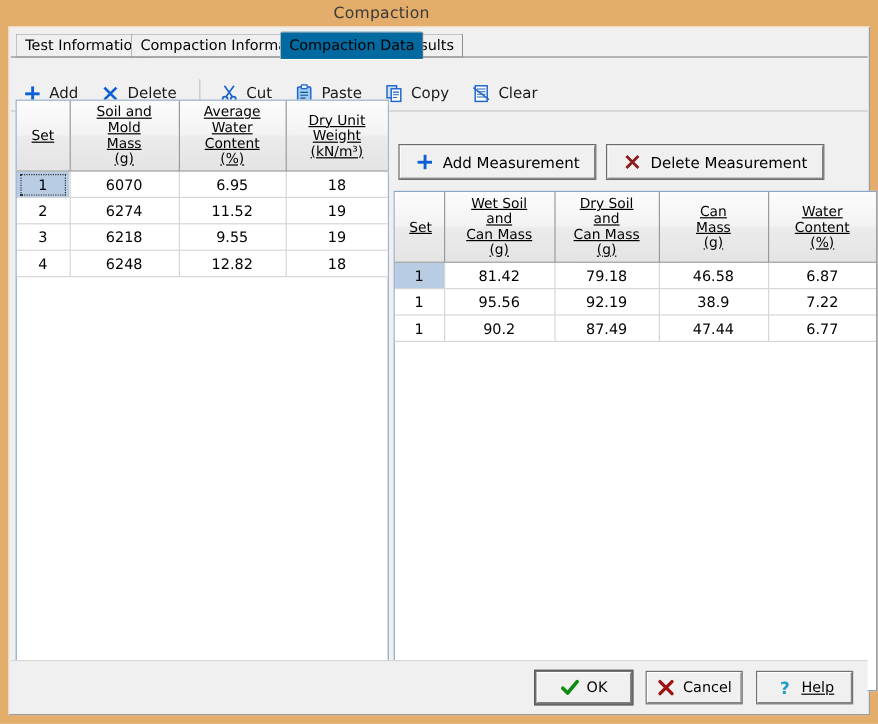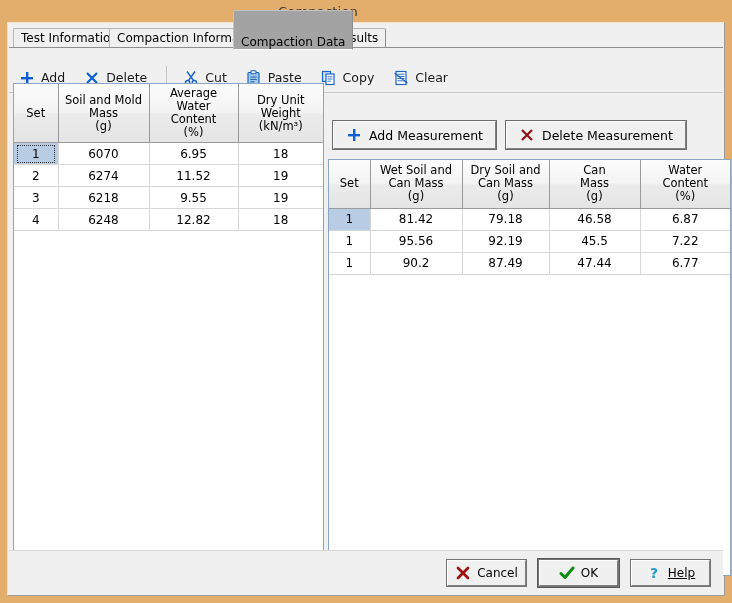--- a/index.html
+++ b/index.html
@@ -57,29 +57,28 @@
     background: #f0f0f0;
     border-left: 1px solid #b6b6b6;
     border-top: 1px solid #b6b6b6;
     border-right: 1px solid #8e8e8e;
     border-bottom: 1px solid #8e8e8e;
     border-top-left-radius: 2px;
     border-top-right-radius: 2px;
     white-space: nowrap;
   }
   .tab.selected {
-    height: 40px;
+    height: 24px;
     bottom: -2px;
     z-index: 5;
-    background: #a3a3a3;
+    background: #0369a1;
     border-bottom: 1px solid #ffffff;
     border-left: 1px solid #c3c3c3;
     border-top: 1px solid #c3c3c3;
     border-right: 1px solid #8e8e8e;
-    align-items: flex-end;
   }
   .tabline {
     position: absolute;
     left: 1px; top: 24px;
     width: 714px; height: 1px;
     background: #8e8e8e;
   }
 
   
   .toolbar {
@@ -153,24 +152,25 @@
     color: #000;
     table-layout: fixed;
   }
   table.grid th {
     background: linear-gradient(to bottom, #fcfcfc 0%, #f3f3f3 48%, #ebebeb 52%, #e4e4e4 100%);
     border-right: 1px solid #9a9a9a;
     border-bottom: 1px solid #9a9a9a;
     font-weight: normal;
     font-size: 11.5px;
     line-height: 13px;
-    padding: 3px 2px;
+    padding: 3px 12px;
     text-align: center;
     vertical-align: middle;
     height: 48px;
+    text-decoration: underline;
   }
   table.grid th:last-child { border-right: none; }
   table.grid td {
     border-right: 1px solid #d6d6d6;
     border-bottom: 1px solid #d6d6d6;
     text-align: center;
     height: 22px;
     padding: 1px 2px;
     background: #ffffff;
     font-size: 12px;
@@ -438,55 +438,55 @@
             <td class="setcell sel">1</td>
             <td>81.42</td>
             <td>79.18</td>
             <td>46.58</td>
             <td class="yellow">6.87</td>
           </tr>
           <tr>
             <td class="setcell">1</td>
             <td>95.56</td>
             <td>92.19</td>
-            <td>45.5</td>
+            <td>38.9</td>
             <td class="yellow">7.22</td>
           </tr>
           <tr>
             <td class="setcell">1</td>
             <td>90.2</td>
             <td>87.49</td>
             <td>47.44</td>
             <td class="yellow">6.77</td>
           </tr>
         </tbody>
       </table>
     </div>
 
     <div class="footer">
       <div class="footer-btns">
-        <div class="fbtn">
-          <span class="ico">
-            <svg width="16" height="16" viewBox="0 0 16 16">
-              <path d="M3 3 L13 13 M13 3 L3 13" stroke="#9c1212" stroke-width="2.8" fill="none" stroke-linecap="round"></path>
-            </svg>
-          </span>
-          <span>Cancel</span>
-        </div>
         <div class="fbtn default">
           <span class="ico">
             <svg width="16" height="16" viewBox="0 0 16 16">
               <path d="M2 8.5 L6 12.5 L14 3" stroke="#0e8a0e" stroke-width="3" fill="none" stroke-linecap="round" stroke-linejoin="round"></path>
             </svg>
           </span>
           <span>OK</span>
         </div>
         <div class="fbtn">
           <span class="ico">
             <svg width="16" height="16" viewBox="0 0 16 16">
+              <path d="M3 3 L13 13 M13 3 L3 13" stroke="#9c1212" stroke-width="2.8" fill="none" stroke-linecap="round"></path>
+            </svg>
+          </span>
+          <span>Cancel</span>
+        </div>
+        <div class="fbtn">
+          <span class="ico">
+            <svg width="16" height="16" viewBox="0 0 16 16">
               <text x="8" y="13" font-size="14" font-family="DejaVu Sans, sans-serif" font-weight="bold" fill="#1f9ac9" text-anchor="middle">?</text>
             </svg>
           </span>
           <span><u>Help</u></span>
         </div>
       </div>
     </div>
 
   </div>
 </div>

